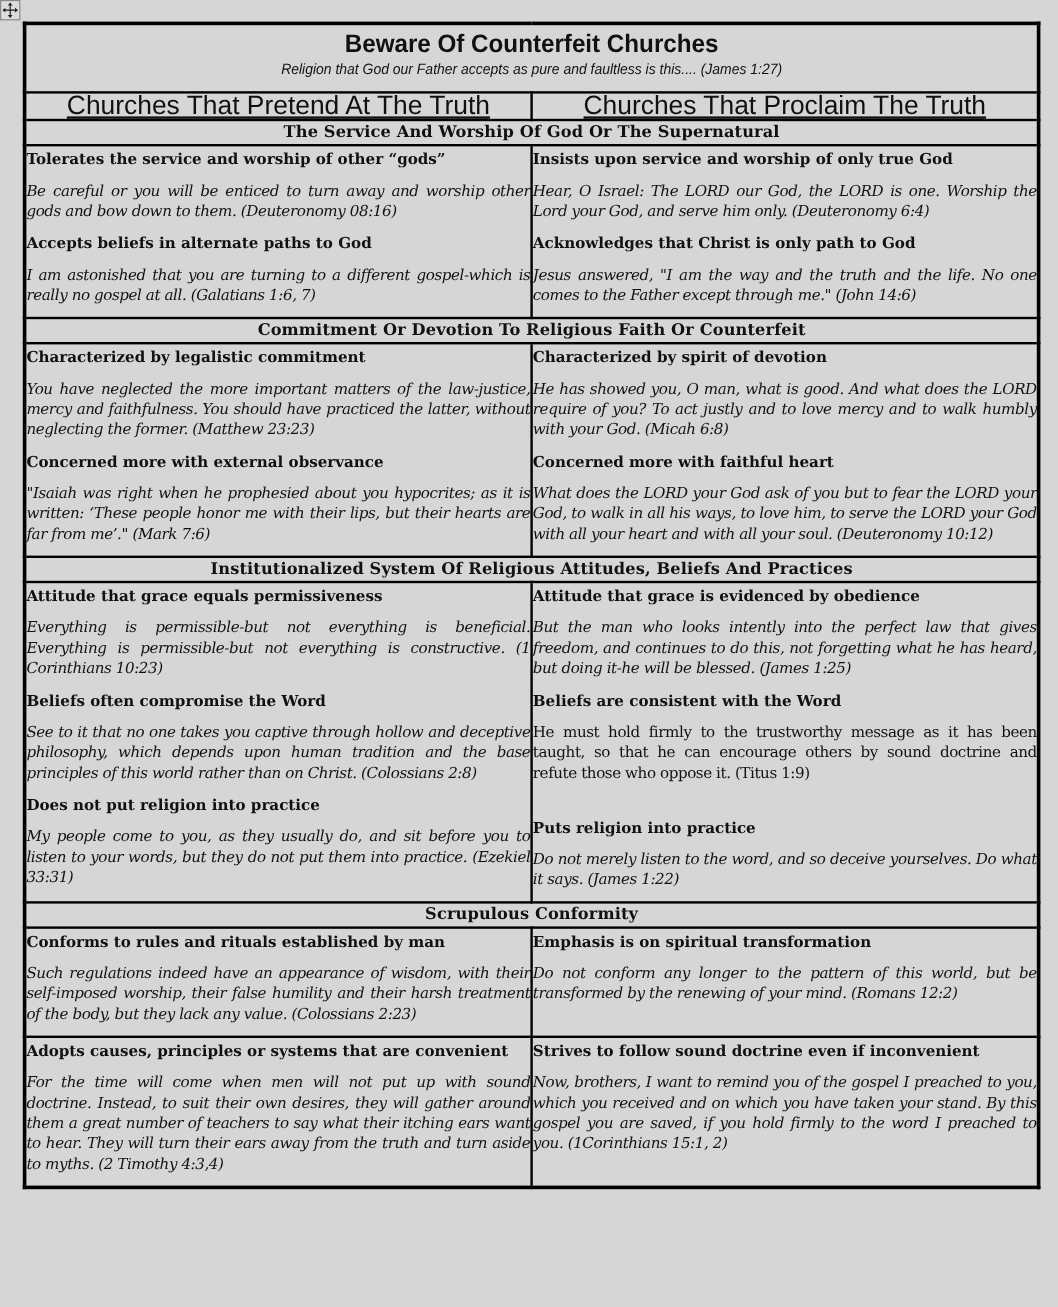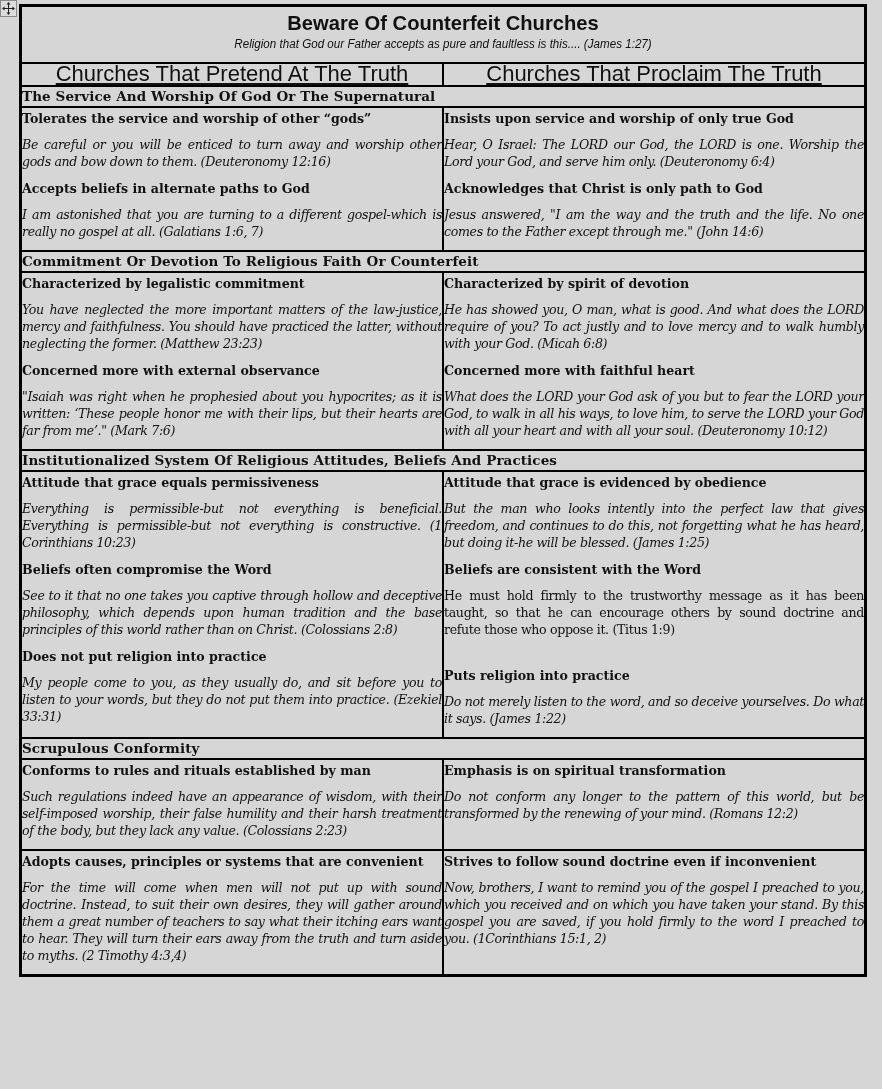--- a/index.html
+++ b/index.html
@@ -12,21 +12,21 @@
   }
   .move-handle {
     position: absolute; left: 0; top: 0;
     width: 17px; height: 17px;
     border: 1px solid #8a8a8a;
     background: #dcdcdc;
     box-sizing: border-box;
     display: flex; align-items: center; justify-content: center;
   }
   .doc-table {
-    position: absolute; left: 19px; top: 4px;
+    position: absolute; left: 19px; top: 18px;
     width: 848px;
     border: 3px solid #000;
     box-sizing: border-box;
     border-collapse: collapse;
     table-layout: fixed;
   }
   .doc-table td {
     border: 2px solid #000;
     vertical-align: top;
     padding: 0;
@@ -47,20 +47,21 @@
   }
   .col-head {
     text-align: center;
     font-family: "Liberation Sans", sans-serif;
     font-weight: normal; font-size: 22px;
     text-decoration: underline;
     height: 21px; line-height: 20px;
     transform-origin: center;
   }
   .section-head td {
+    text-align: center;
     font-family: "DejaVu Serif", serif;
     font-weight: bold; font-size: 13.5px;
     height: 19px; line-height: 18px;
     letter-spacing: 0.1px;
   }
   .cell { padding: 9px 7px 4px 8px; margin-left: 16px; }
   .point {
     font-family: "DejaVu Serif", serif;
     font-weight: bold; font-size: 12.6px;
     line-height: 17px;
@@ -111,21 +112,21 @@
     <tr>
       <td class="col-head">Churches That Pretend At The Truth</td>
       <td class="col-head">Churches That Proclaim The Truth</td>
     </tr>
   <tr class="section-head">
         <td colspan="2">The Service And Worship Of God Or The Supernatural</td>
       </tr>
       <tr>
         <td class="cell">
           <div class="point">Tolerates the service and worship of other “gods”</div>
-          <div class="quote">Be careful or you will be enticed to turn away and worship other gods and bow down to them.  (Deuteronomy 12:16)</div>
+          <div class="quote">Be careful or you will be enticed to turn away and worship other gods and bow down to them.  (Deuteronomy 08:16)</div>
           <div class="point">Accepts beliefs in alternate paths to God</div>
           <div class="quote">I am astonished that you are turning to a different gospel-which is really no gospel at all.  (Galatians 1:6, 7)</div>
         </td>
         <td class="cell">
           <div class="point">Insists upon service and worship of only true God</div>
           <div class="quote">Hear, O Israel: The LORD our God, the LORD is one.  Worship the Lord your God, and serve him only. (Deuteronomy 6:4)</div>
           <div class="point">Acknowledges that Christ is only path to God</div>
           <div class="quote">Jesus answered, "I am the way and the truth and the life. No one comes to the Father except through me."  (John 14:6)</div>
         </td>
       </tr>

